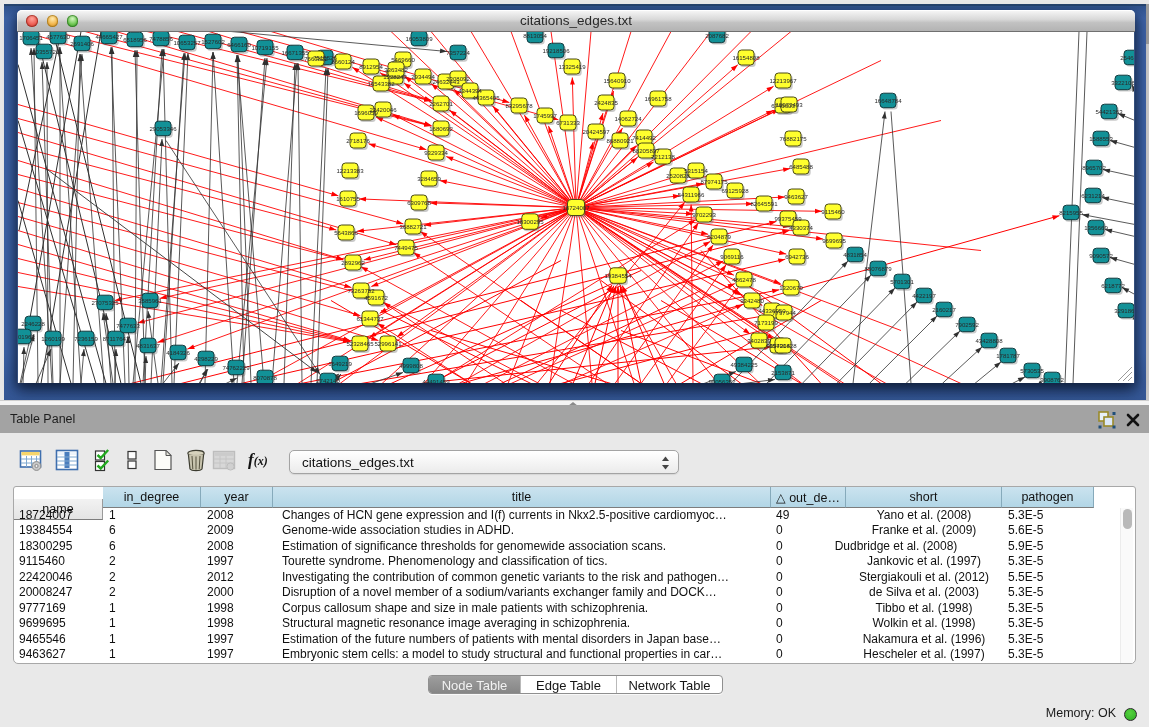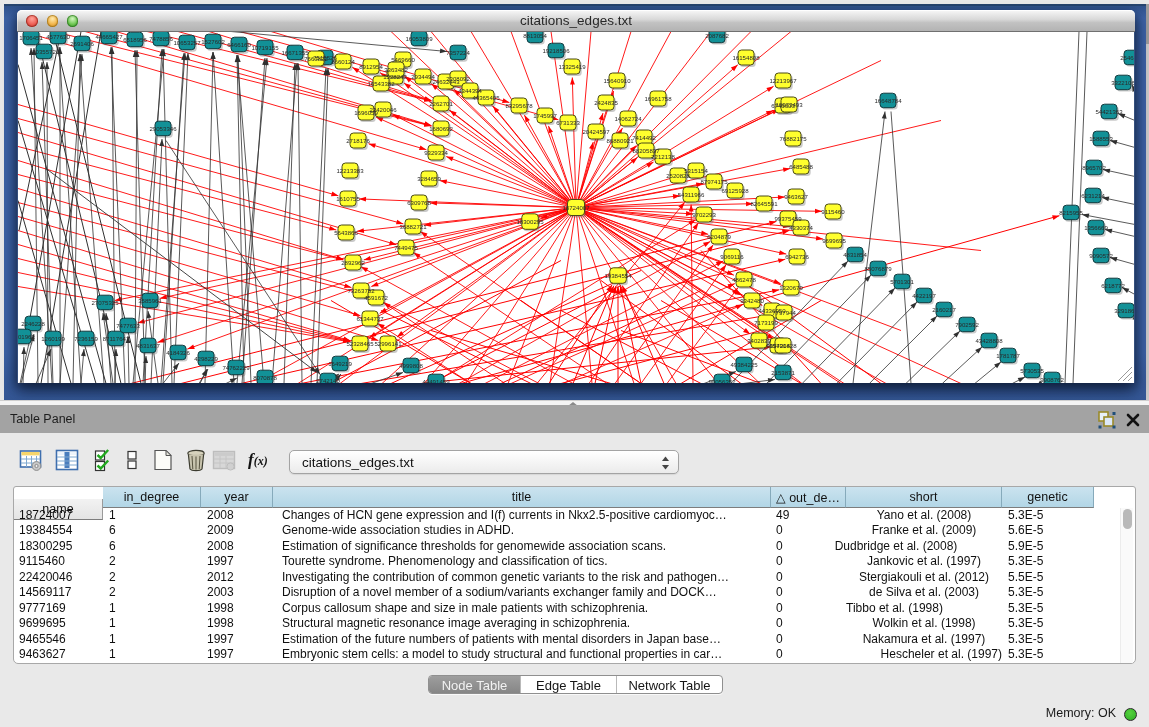--- a/index.html
+++ b/index.html
@@ -1029,21 +1029,21 @@
         </svg>
 </div>
     </div>
   <div id="tablewrap">
     <div class="th g" style="left:0px;width:89px">name</div>
       <div class="th b" style="left:89px;width:98px">in_degree</div>
       <div class="th b" style="left:187px;width:72px">year</div>
       <div class="th b" style="left:259px;width:498px">title</div>
       <div class="th b" style="left:757px;width:75px">△ out_de…</div>
       <div class="th b" style="left:832px;width:156px">short</div>
-      <div class="th b" style="left:988px;width:92px">genetic</div>
+      <div class="th b" style="left:988px;width:92px">pathogen</div>
     <div class="tr" style="top:20.5px">
         <div class="td" style="left:5px;width:80px">18724007</div>
         <div class="td" style="left:95px;width:90px">1</div>
         <div class="td" style="left:193px;width:66px">2008</div>
         <div class="td" style="left:268px;width:492px">Changes of HCN gene expression and I(f) currents in Nkx2.5-positive cardiomyoc…</div>
         <div class="td" style="left:762px;width:69px">49</div>
         <div class="td" style="left:832px;width:156px;text-align:center">Yano et al. (2008)</div>
         <div class="td" style="left:994px;width:86px">5.3E-5</div>
       </div>
       <div class="tr" style="top:36.0px">
@@ -1076,62 +1076,62 @@
       <div class="tr" style="top:82.5px">
         <div class="td" style="left:5px;width:80px">22420046</div>
         <div class="td" style="left:95px;width:90px">2</div>
         <div class="td" style="left:193px;width:66px">2012</div>
         <div class="td" style="left:268px;width:492px">Investigating the contribution of common genetic variants to the risk and pathogen…</div>
         <div class="td" style="left:762px;width:69px">0</div>
         <div class="td" style="left:832px;width:156px;text-align:center">Stergiakouli et al. (2012)</div>
         <div class="td" style="left:994px;width:86px">5.5E-5</div>
       </div>
       <div class="tr" style="top:98.0px">
-        <div class="td" style="left:5px;width:80px">14569117</div>
+        <div class="td" style="left:5px;width:80px">20008247</div>
         <div class="td" style="left:95px;width:90px">2</div>
-        <div class="td" style="left:193px;width:66px">2003</div>
+        <div class="td" style="left:193px;width:66px">2000</div>
         <div class="td" style="left:268px;width:492px">Disruption of a novel member of a sodium/variants exchanger family and DOCK…</div>
         <div class="td" style="left:762px;width:69px">0</div>
         <div class="td" style="left:832px;width:156px;text-align:center">de Silva et al. (2003)</div>
         <div class="td" style="left:994px;width:86px">5.3E-5</div>
       </div>
       <div class="tr" style="top:113.5px">
         <div class="td" style="left:5px;width:80px">9777169</div>
         <div class="td" style="left:95px;width:90px">1</div>
         <div class="td" style="left:193px;width:66px">1998</div>
         <div class="td" style="left:268px;width:492px">Corpus callosum shape and size in male patients with schizophrenia.</div>
         <div class="td" style="left:762px;width:69px">0</div>
-        <div class="td" style="left:832px;width:156px;">Tibbo et al. (1998)</div>
+        <div class="td" style="left:832px;width:156px;text-align:center">Tibbo et al. (1998)</div>
         <div class="td" style="left:994px;width:86px">5.3E-5</div>
       </div>
       <div class="tr" style="top:129.0px">
         <div class="td" style="left:5px;width:80px">9699695</div>
         <div class="td" style="left:95px;width:90px">1</div>
         <div class="td" style="left:193px;width:66px">1998</div>
         <div class="td" style="left:268px;width:492px">Structural magnetic resonance image averaging in schizophrenia.</div>
         <div class="td" style="left:762px;width:69px">0</div>
         <div class="td" style="left:832px;width:156px;text-align:center">Wolkin et al. (1998)</div>
         <div class="td" style="left:994px;width:86px">5.3E-5</div>
       </div>
       <div class="tr" style="top:144.5px">
         <div class="td" style="left:5px;width:80px">9465546</div>
         <div class="td" style="left:95px;width:90px">1</div>
         <div class="td" style="left:193px;width:66px">1997</div>
         <div class="td" style="left:268px;width:492px">Estimation of the future numbers of patients with mental disorders in Japan base…</div>
         <div class="td" style="left:762px;width:69px">0</div>
-        <div class="td" style="left:832px;width:156px;text-align:center">Nakamura et al. (1997)</div>
+        <div class="td" style="left:832px;width:156px;text-align:center">Nakamura et al. (1996)</div>
         <div class="td" style="left:994px;width:86px">5.3E-5</div>
       </div>
       <div class="tr" style="top:160.0px">
         <div class="td" style="left:5px;width:80px">9463627</div>
         <div class="td" style="left:95px;width:90px">1</div>
         <div class="td" style="left:193px;width:66px">1997</div>
         <div class="td" style="left:268px;width:492px">Embryonic stem cells: a model to study structural and functional properties in car…</div>
         <div class="td" style="left:762px;width:69px">0</div>
-        <div class="td" style="left:832px;width:156px;text-align:right">Hescheler et al. (1997)</div>
+        <div class="td" style="left:832px;width:156px;text-align:center">Hescheler et al. (1997)</div>
         <div class="td" style="left:994px;width:86px">5.3E-5</div>
       </div>
     <div id="vsb">
         <div></div>
       </div>
   </div>
   <div id="tabs">
     <div class="tab" id="tab1">Node Table</div>
     <div class="tab" id="tab2">Edge Table</div>
     <div class="tab" id="tab3">Network Table</div>

